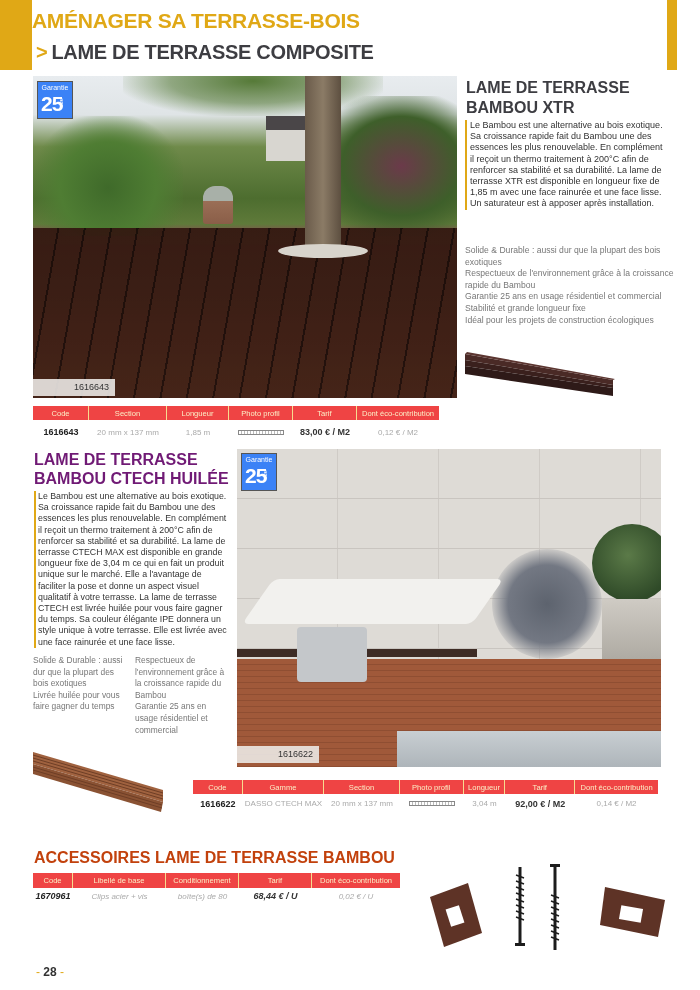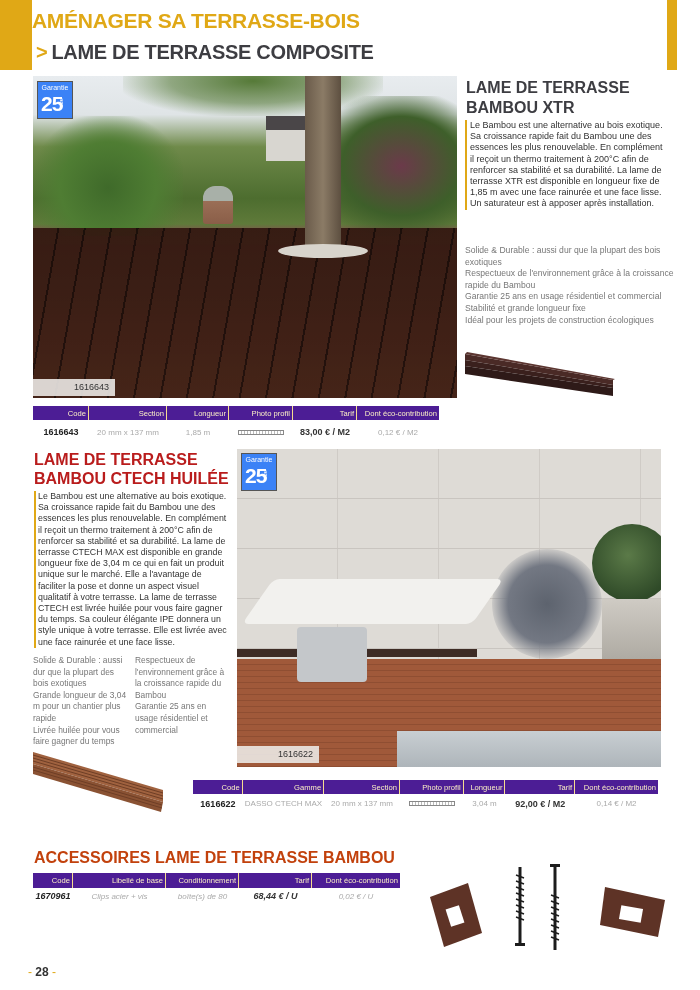--- a/index.html
+++ b/index.html
@@ -39,32 +39,32 @@
   .code-tag2 { left: 237px; top: 746px; width: 82px; }
 
   
   .xtr-title { position: absolute; left: 466px; top: 78px; width: 200px; font-size: 16px; font-weight: bold; color: #3d3d42; line-height: 20px; }
   .xtr-desc { position: absolute; left: 465px; top: 120px; width: 200px; border-left: 2px solid #e0a816; padding-left: 3px; font-size: 9px; line-height: 11.2px; color: #333; }
   .xtr-features { position: absolute; left: 465px; top: 245px; width: 232px; font-size: 8.6px; line-height: 11.6px; color: #777; }
   .board-xtr { position: absolute; left: 465px; top: 352px; width: 150px; height: 50px; }
 
   
   .tbl { position: absolute; border-collapse: separate; border-spacing: 0; }
-  .tbl th { background: #4c1d95; color: #fbeec6; font-weight: normal; font-size: 7.6px; height: 14px; padding: 0 2px; text-align: right; border-right: 1px solid #f6dc8f; white-space: nowrap; }
+  .tbl th { background: #ef4444; color: #fbeec6; font-weight: normal; font-size: 7.6px; height: 14px; padding: 0 2px; text-align: center; border-right: 1px solid #f6dc8f; white-space: nowrap; }
   .tbl th:last-child { border-right: none; }
   .tbl td { font-size: 8px; color: #aaa; text-align: center; white-space: nowrap; padding: 0 2px; }
   .tbl td.code { color: #222; font-weight: bold; font-size: 9px; }
   .tbl td.price { color: #333; font-weight: bold; font-size: 9px; }
   .profile { display: inline-block; width: 46px; height: 5px; border: 1px solid #888; background: repeating-linear-gradient(90deg, #fff 0 2px, #bbb 2px 3px); vertical-align: middle; }
 
   .tbl1 { left: 33px; top: 406px; width: 406px; }
   .tbl1 td { height: 24px; }
 
   
-  .ctech-title { position: absolute; left: 34px; top: 450px; width: 200px; font-size: 16px; font-weight: bold; color: #b91c1c; line-height: 19px; }
+  .ctech-title { position: absolute; left: 34px; top: 450px; width: 200px; font-size: 16px; font-weight: bold; color: #701a75; line-height: 19px; }
   .ctech-desc { position: absolute; left: 34px; top: 491px; width: 196px; border-left: 2px solid #e0a816; padding-left: 2px; font-size: 8.8px; line-height: 11.2px; color: #333; }
   .ctech-feat-l { position: absolute; left: 33px; top: 655px; width: 96px; font-size: 8.4px; line-height: 11.6px; color: #777; }
   .ctech-feat-r { position: absolute; left: 135px; top: 655px; width: 96px; font-size: 8.4px; line-height: 11.6px; color: #777; }
   .board-ctech { position: absolute; left: 33px; top: 752px; width: 130px; height: 80px; }
 
   
   .photo2 { position: absolute; left: 237px; top: 449px; width: 424px; height: 318px; overflow: hidden; background: #d9d6d1; }
   .photo2 .wall { position: absolute; left: 0; top: 0; width: 424px; height: 210px;
     background: repeating-linear-gradient(180deg, rgba(0,0,0,0) 0 49px, #c9c5c0 49px 50px), repeating-linear-gradient(90deg, #dedbd6 0 100px, #cfcbc6 100px 101px); }
   .photo2 .shadow { position: absolute; left: 255px; top: 100px; width: 110px; height: 110px; border-radius: 50%; background: radial-gradient(circle, #5d636e 0%, #737883 50%, rgba(115,120,131,0) 75%); }
@@ -81,21 +81,21 @@
   .tbl2 td { height: 19px; }
 
   
   .acc-title { position: absolute; left: 34px; top: 849px; font-size: 16px; font-weight: bold; color: #c2410c; }
   .tbl3 { left: 33px; top: 873px; width: 367px; }
   .tbl3 td { height: 16px; font-style: italic; }
   .tbl3 th { height: 15px; }
 
   .acc-img { position: absolute; left: 420px; top: 855px; width: 250px; height: 100px; }
 
-  .page-num { position: absolute; left: 28px; top: 965px; font-size: 12px; font-weight: bold; color: #333; }
+  .page-num { position: absolute; left: 36px; top: 965px; font-size: 12px; font-weight: bold; color: #333; }
   .page-num .dash { color: #e0a816; font-weight: normal; }
 </style>
 </head>
 <body>
 
 <div class="side-bar-left"></div>
 <div class="side-bar-right"></div>
 
 <div class="page-title">AMÉNAGER SA TERRASSE-BOIS</div>
 <div class="page-subtitle">
@@ -155,21 +155,20 @@
       <td class="price">83,00 € / M2</td>
       <td>0,12 € / M2</td>
     </tr>
   </tbody>
 </table>
 
 <div class="ctech-title">LAME DE TERRASSE BAMBOU CTECH HUILÉE</div>
 <div class="ctech-desc">Le Bambou est une alternative au bois exotique. Sa croissance rapide fait du Bambou une des essences les plus renouvelable. En complément il reçoit un thermo traitement à 200°C afin de renforcer sa stabilité et sa durabilité. La lame de terrasse CTECH MAX est disponible en grande longueur fixe de 3,04 m ce qui en fait un produit unique sur le marché. Elle a l'avantage de faciliter la pose et donne un aspect visuel qualitatif à votre terrasse. La lame de terrasse CTECH est livrée huilée pour vous faire gagner du temps. Sa couleur élégante IPE donnera un style unique à votre terrasse. Elle est livrée avec une face rainurée et une face lisse.</div>
 <div class="ctech-feat-l">
   <div>Solide &amp; Durable : aussi dur que la plupart des bois exotiques</div>
-  <div>Grande longueur de 3,04 m pour un chantier plus rapide</div>
   <div>Livrée huilée pour vous faire gagner du temps</div>
 </div>
 <div class="ctech-feat-r">
   <div>Respectueux de l'environnement grâce à la croissance rapide du Bambou</div>
   <div>Garantie 25 ans en usage résidentiel et commercial</div>
 </div>
 <svg class="board-ctech" viewBox="0 0 130 80">
   <polygon points="0,0 130,38 130,50 0,12" fill="#a0623f"></polygon>
   <polygon points="0,12 130,50 128,60 0,22" fill="#8a5233"></polygon>
   <g stroke="#6e3e26" stroke-width="1">

